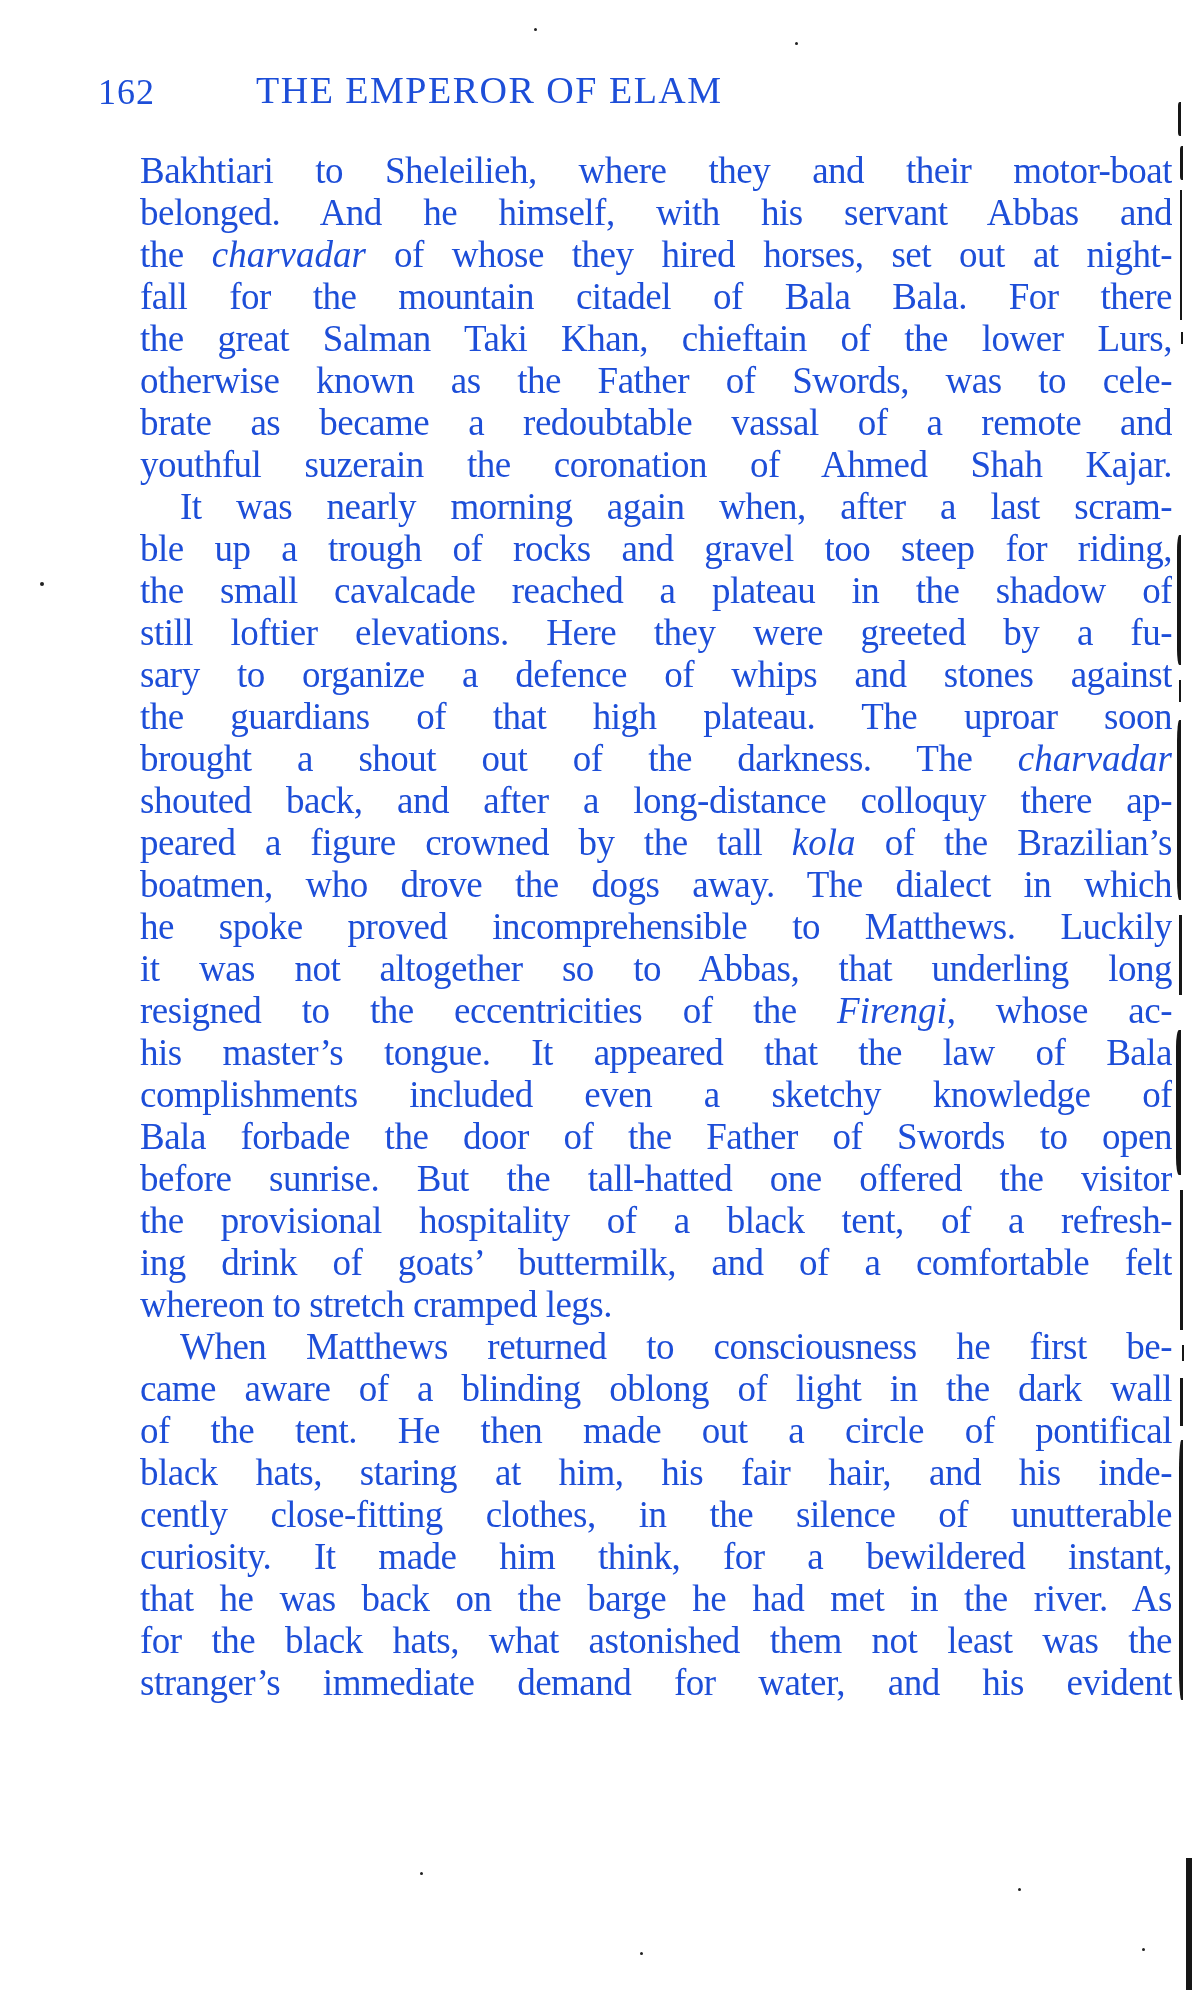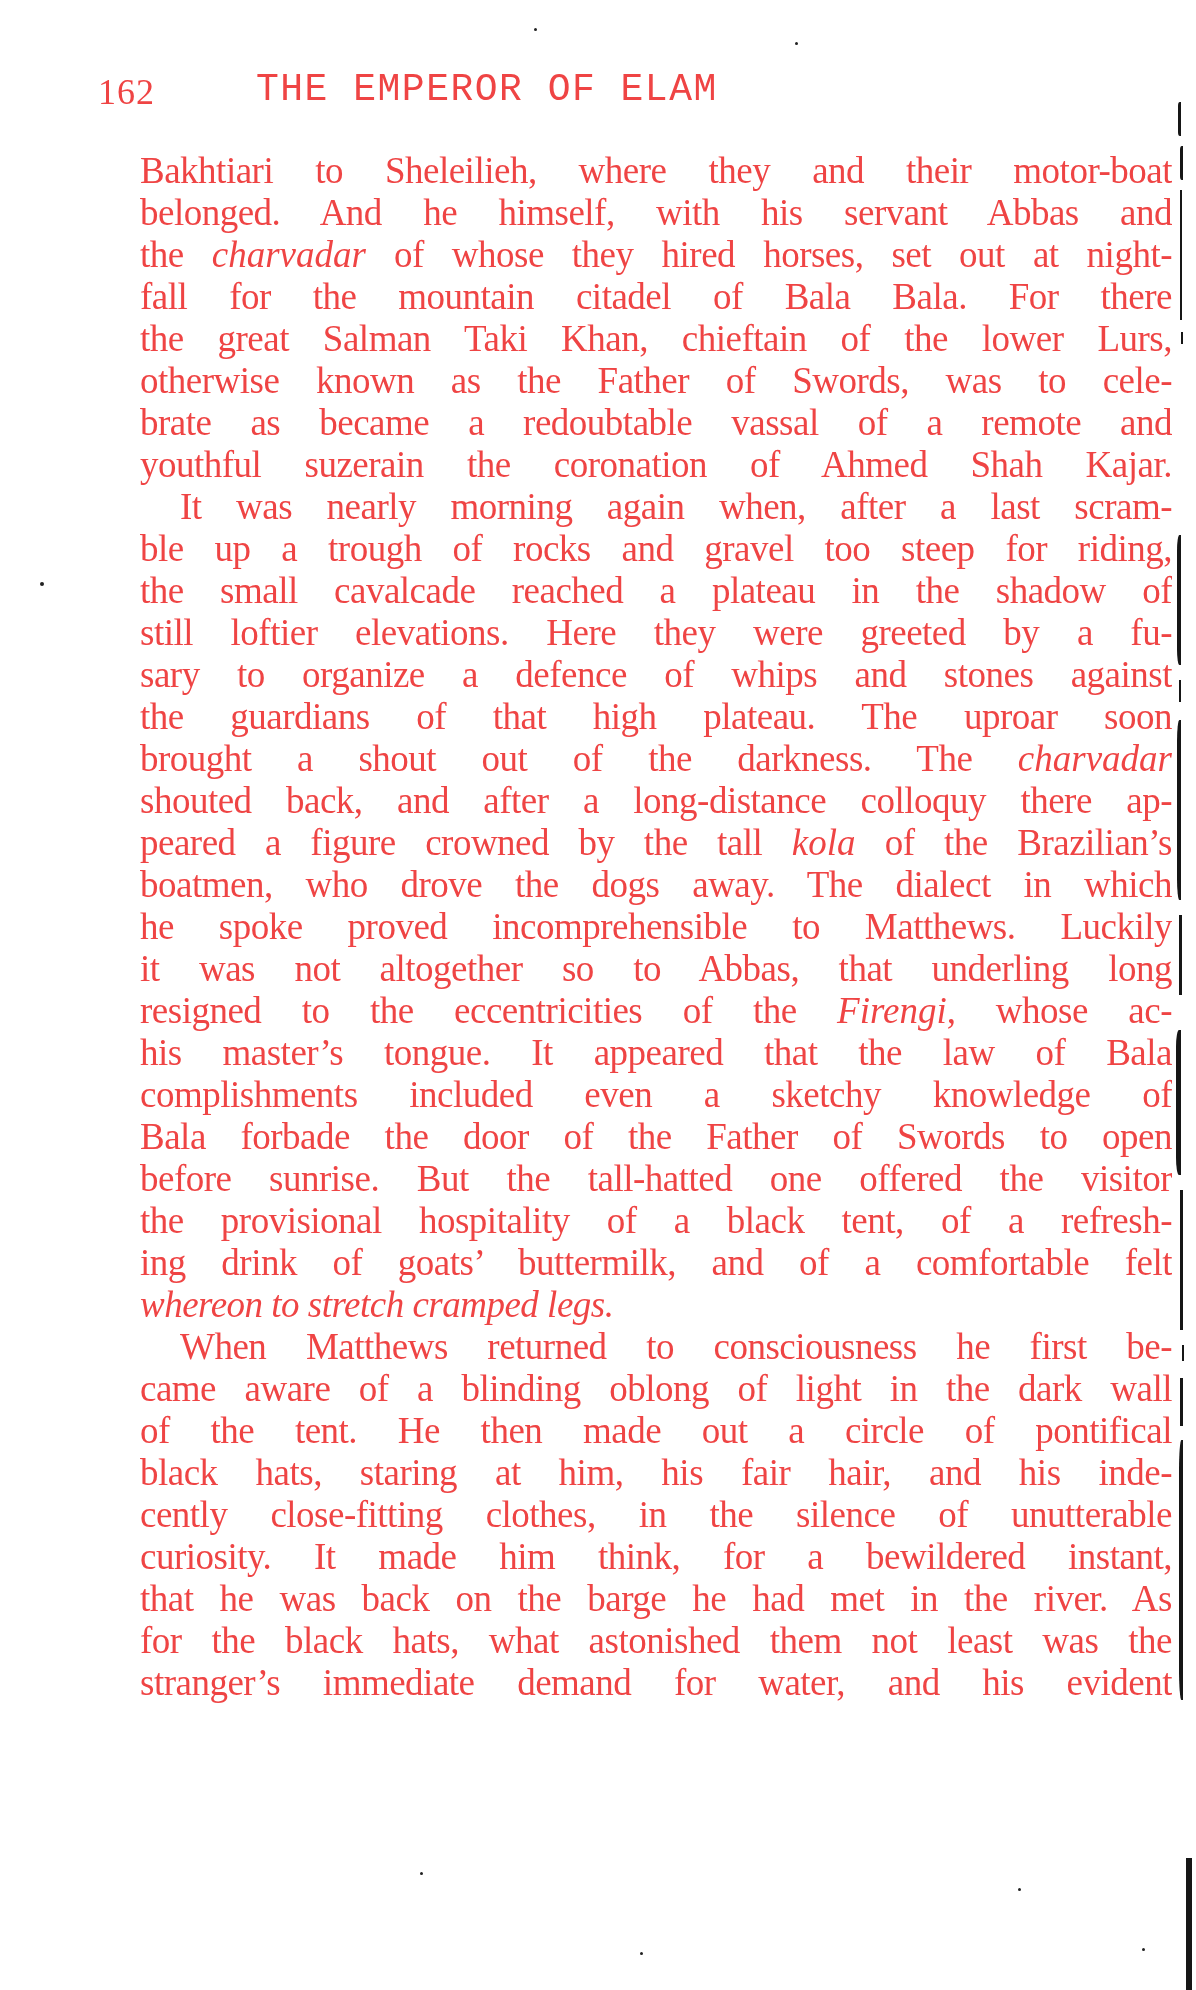--- a/index.html
+++ b/index.html
@@ -7,21 +7,21 @@
     padding: 0;
     background: #ffffff;
   }
   #page {
     position: relative;
     width: 1196px;
     height: 1990px;
     background: #ffffff;
     overflow: hidden;
     font-family: "Liberation Serif", "DejaVu Serif", serif;
-    color: #ef4444;
+    color: #1d4ed8;
   }
   
   #running-header {
     position: absolute;
     top: 68px;
     left: 0;
     width: 100%;
     height: 46px;
   }
   #page-number {
@@ -33,21 +33,20 @@
     line-height: 40px;
   }
   #header-title {
     position: absolute;
     left: 256px;
     top: 0;
     font-size: 38px;
     letter-spacing: 1.5px;
     line-height: 44px;
     white-space: nowrap;
-    font-family: Liberation Mono, monospace;
   }
   
   #page-body {
     position: absolute;
     top: 150px;
     left: 96px;
     width: 1032px;
     margin-left: 44px;
   }
   .paragraph { margin: 0; padding: 0; }
@@ -57,21 +56,20 @@
     font-size: 37px;
     letter-spacing: -0.5px;
     text-align: justify;
     text-align-last: justify;
     overflow: hidden;
     white-space: nowrap;
   }
   .line.align-left {
     text-align: left;
     text-align-last: left;
-    font-style: italic;
   }
   .line.indented { text-indent: 40px; }
   .line em {
     font-style: italic;
     letter-spacing: 0;
   }
   
   .artifact {
     position: absolute;
     background: #161616;

